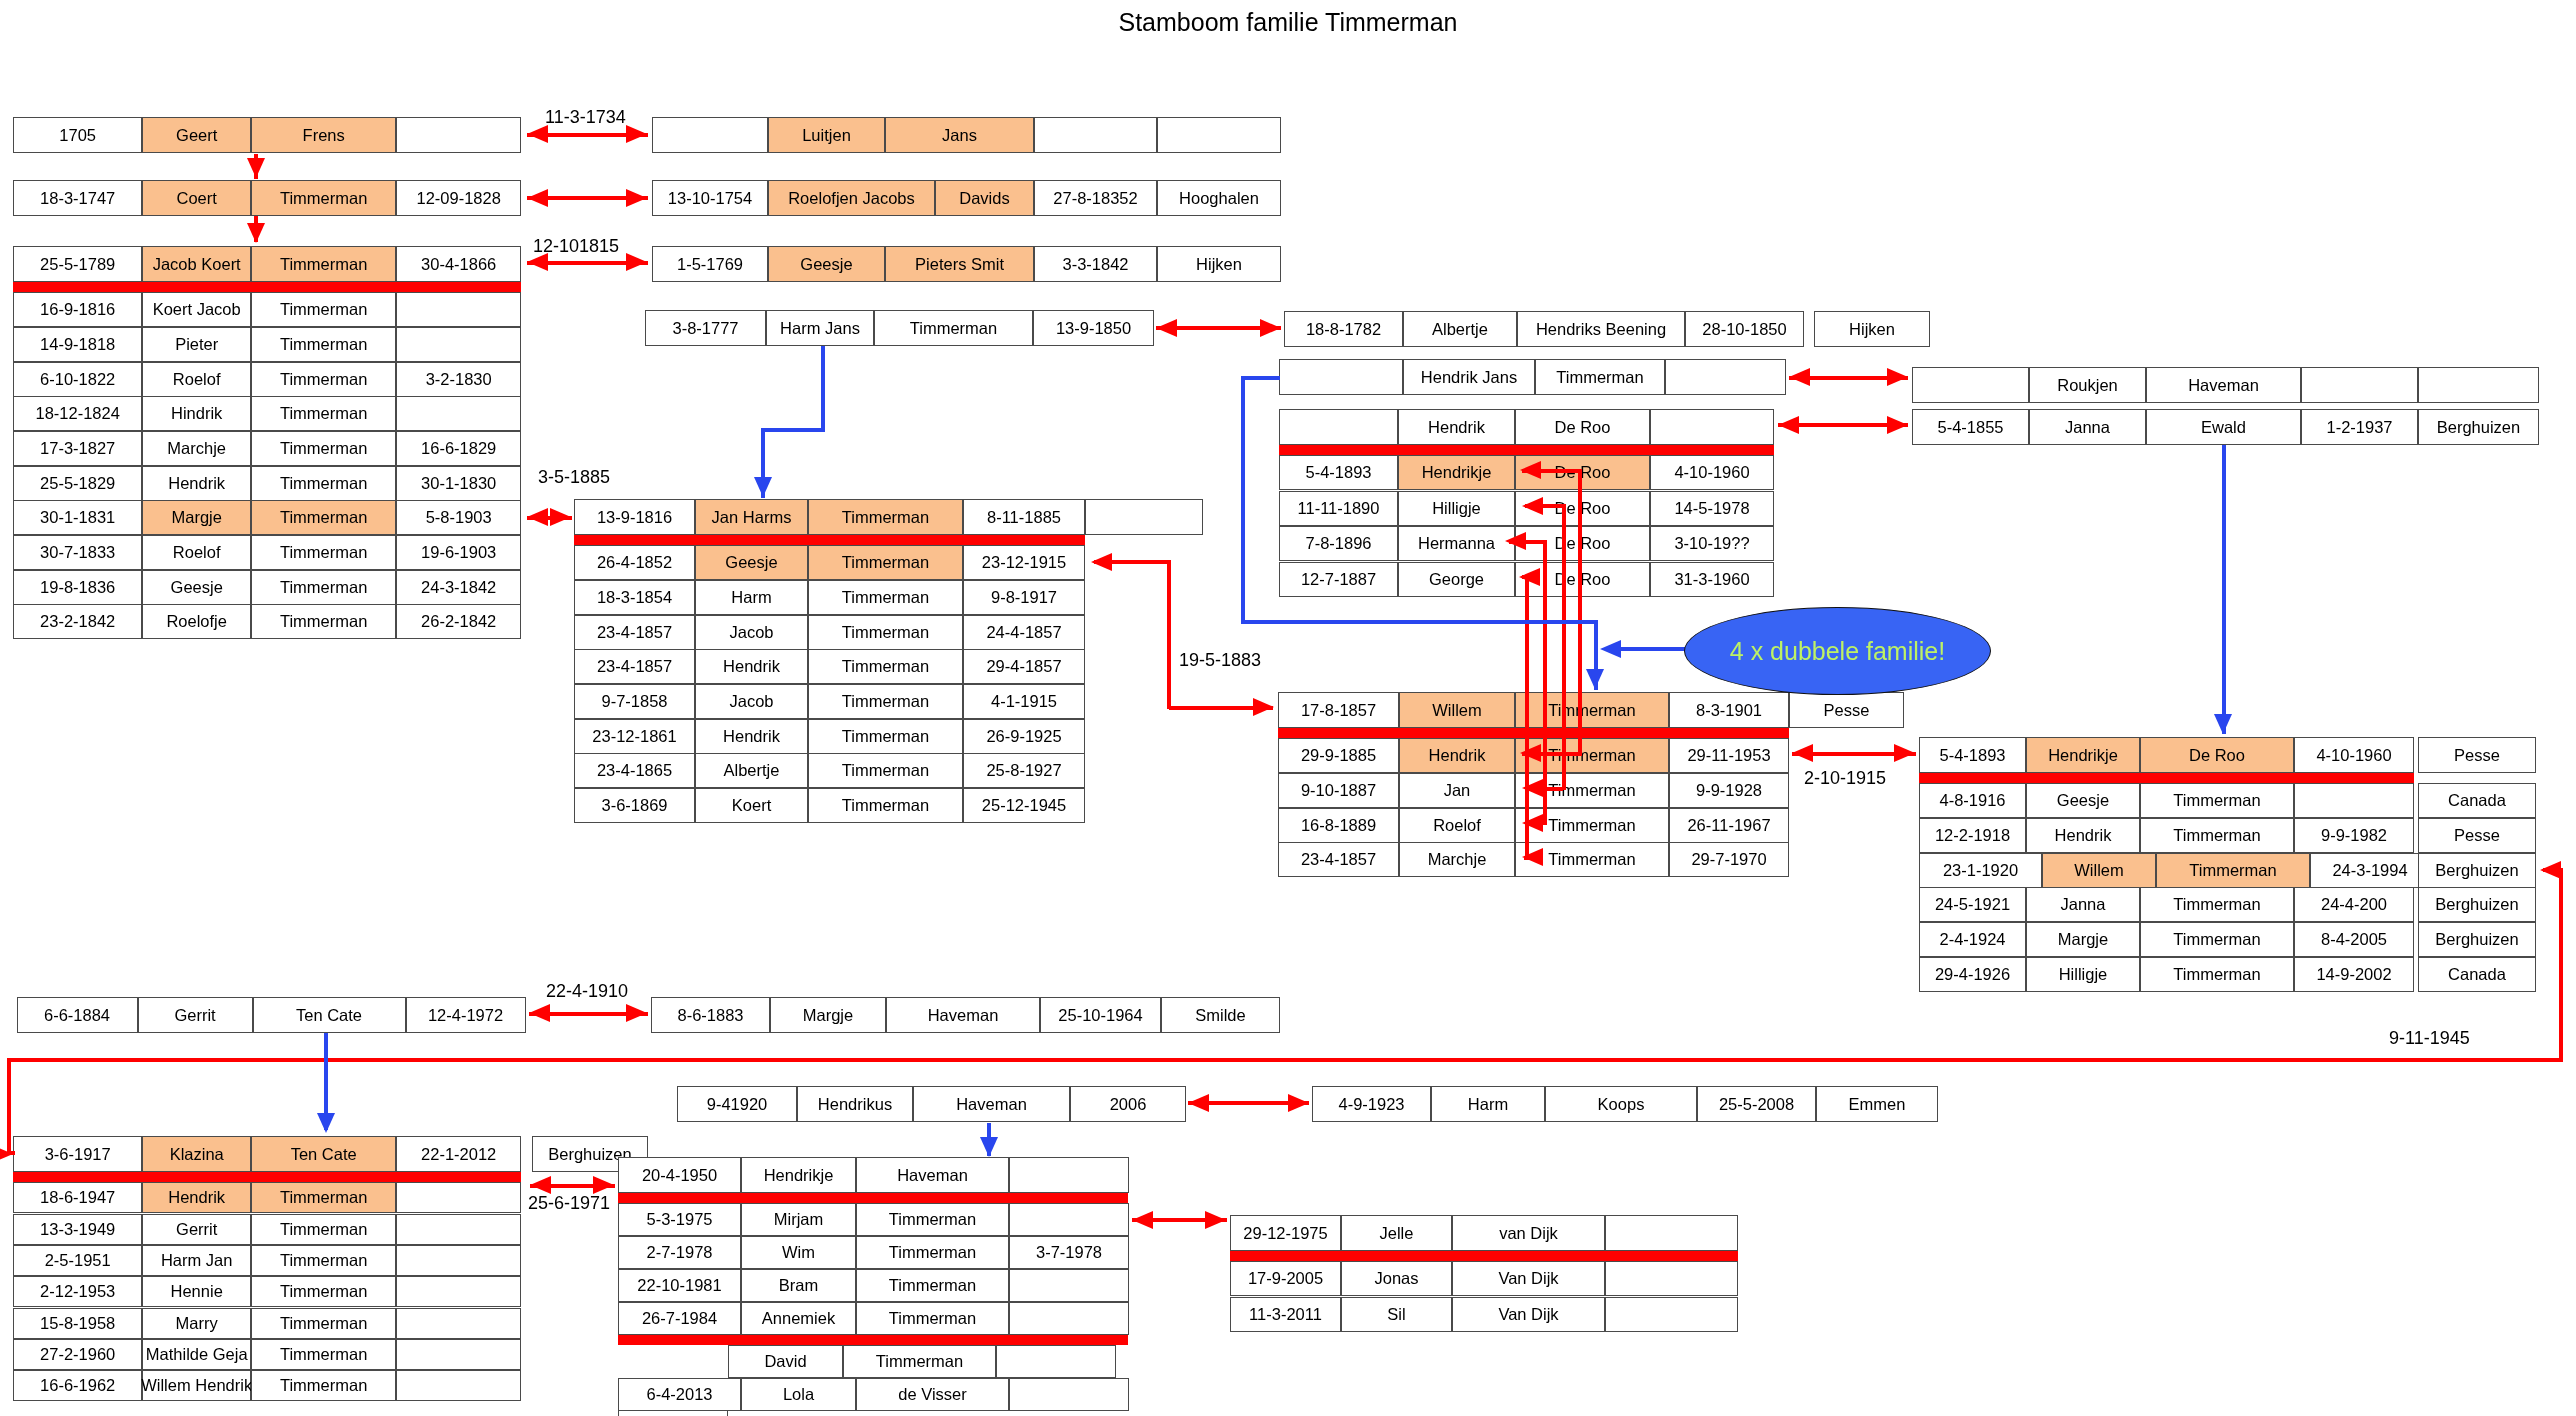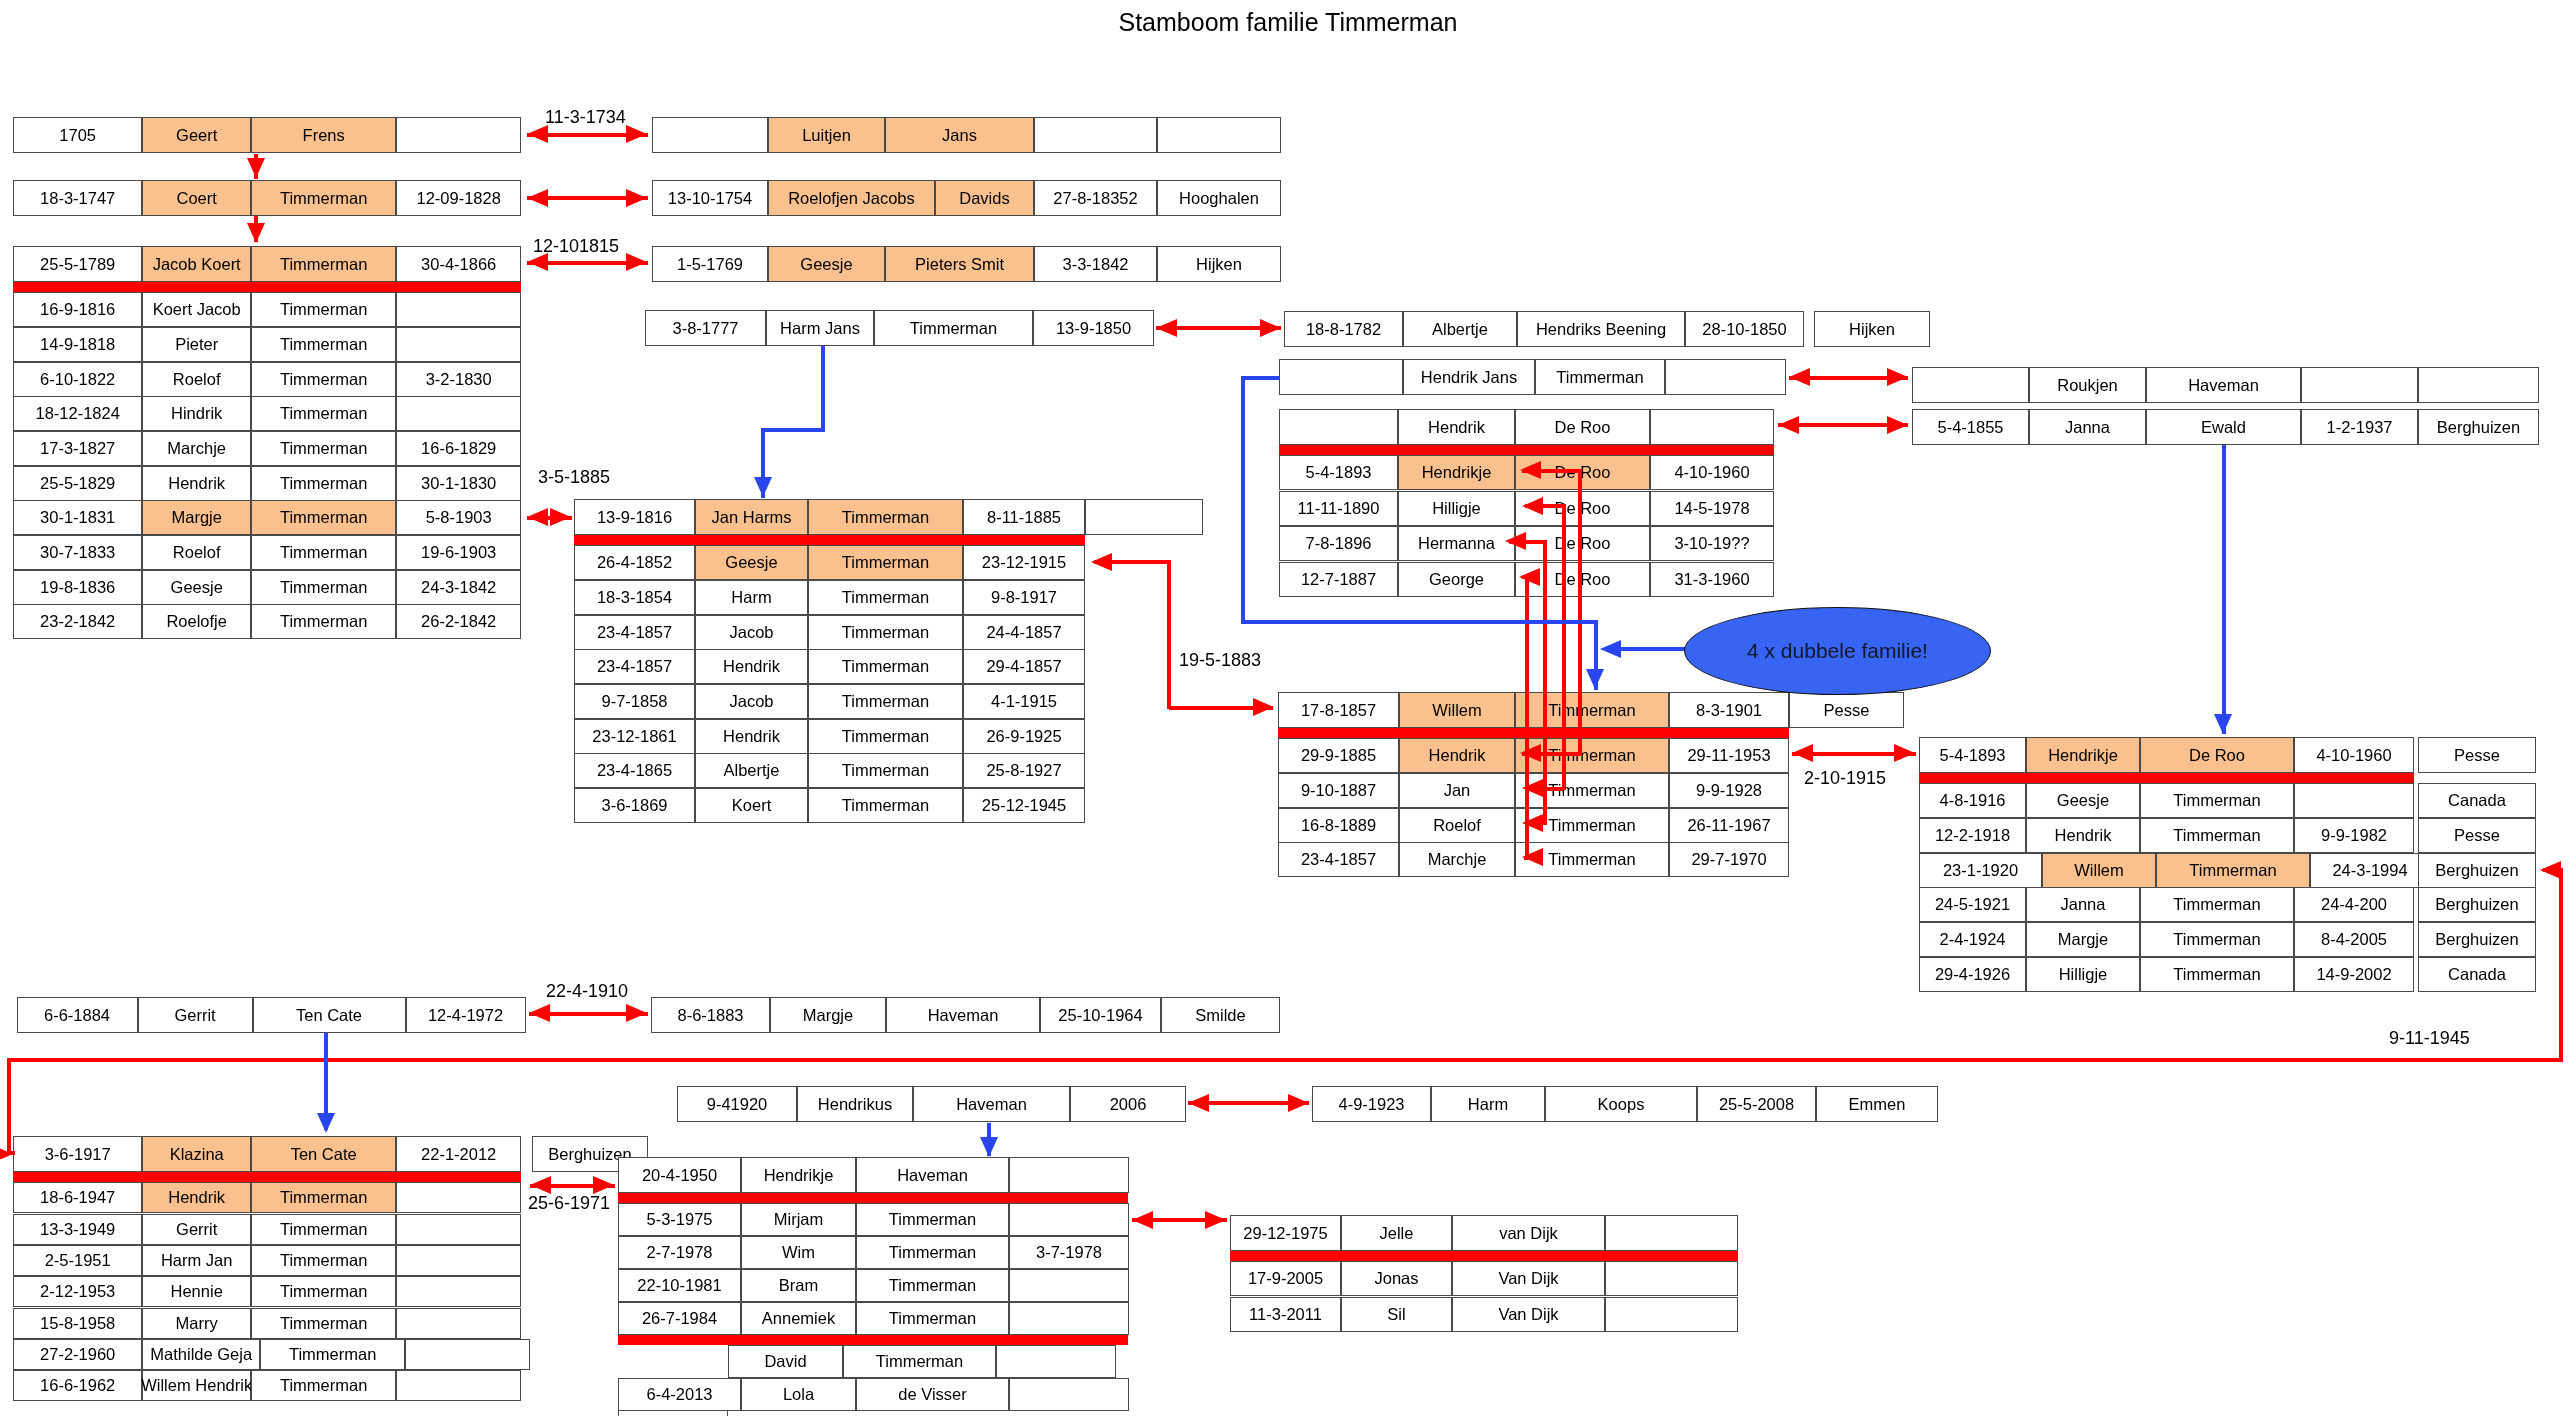--- a/index.html
+++ b/index.html
@@ -15,21 +15,21 @@
   .tcell.orange{background:#FAC08E;}
   .redbar{position:absolute;background:#FF0000;}
   .cline{position:absolute;}
   .cline.r{background:#FF0000;}
   .cline.b{background:#2946EE;}
   .ahead{position:absolute;width:0;height:0;}
   .dlabel{position:absolute;font-size:18px;color:#000;white-space:nowrap;}
   .note-ellipse{position:absolute;left:1684px;top:607px;width:305px;height:86px;
                 background:#3864F4;border:1.7px solid #111;border-radius:50%;
                 display:flex;align-items:center;justify-content:center;z-index:6;}
-  .note-ellipse span{color:#0f172a;font-size:21px;}
+  .note-ellipse span{color:#bef264;font-size:25px;}
 </style>
 </head>
 <body>
 
 <div id="stage">
   <div class="page-title">Stamboom familie Timmerman</div>
   <div class="note-ellipse">
     <span>4 x dubbele familie!</span>
   </div>
 <div class="ftable" style="left: 13.2px; top: 117px; z-index: 1;">
@@ -459,21 +459,21 @@
         <div class="tcell" style="width: 125px; height: 31px;"></div>
       </div>
       <div class="trow" style="top: 172px;">
         <div class="tcell" style="width: 129px; height: 31px;">15-8-1958</div>
         <div class="tcell" style="width: 109px; height: 31px;">Marry</div>
         <div class="tcell" style="width: 145px; height: 31px;">Timmerman</div>
         <div class="tcell" style="width: 125px; height: 31px;"></div>
       </div>
       <div class="trow" style="top: 203px;">
         <div class="tcell" style="width: 129px; height: 31px;">27-2-1960</div>
-        <div class="tcell" style="width: 118px; height: 31px;">Mathilde Geja</div>
+        <div class="tcell" style="width: 109px; height: 31px;">Mathilde Geja</div>
         <div class="tcell" style="width: 145px; height: 31px;">Timmerman</div>
         <div class="tcell" style="width: 125px; height: 31px;"></div>
       </div>
       <div class="trow" style="top: 234px;">
         <div class="tcell" style="width: 129px; height: 31px;">16-6-1962</div>
         <div class="tcell" style="width: 109px; height: 31px;">Willem Hendrik</div>
         <div class="tcell" style="width: 145px; height: 31px;">Timmerman</div>
         <div class="tcell" style="width: 125px; height: 31px;"></div>
       </div>
     </div>

